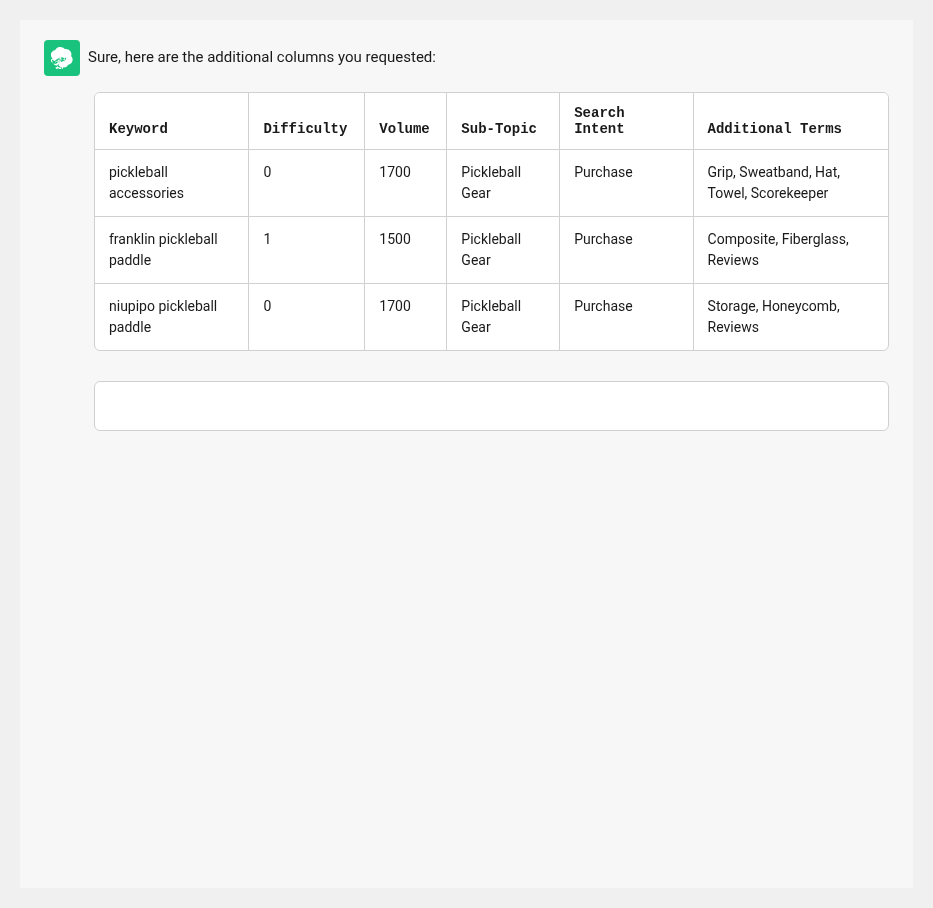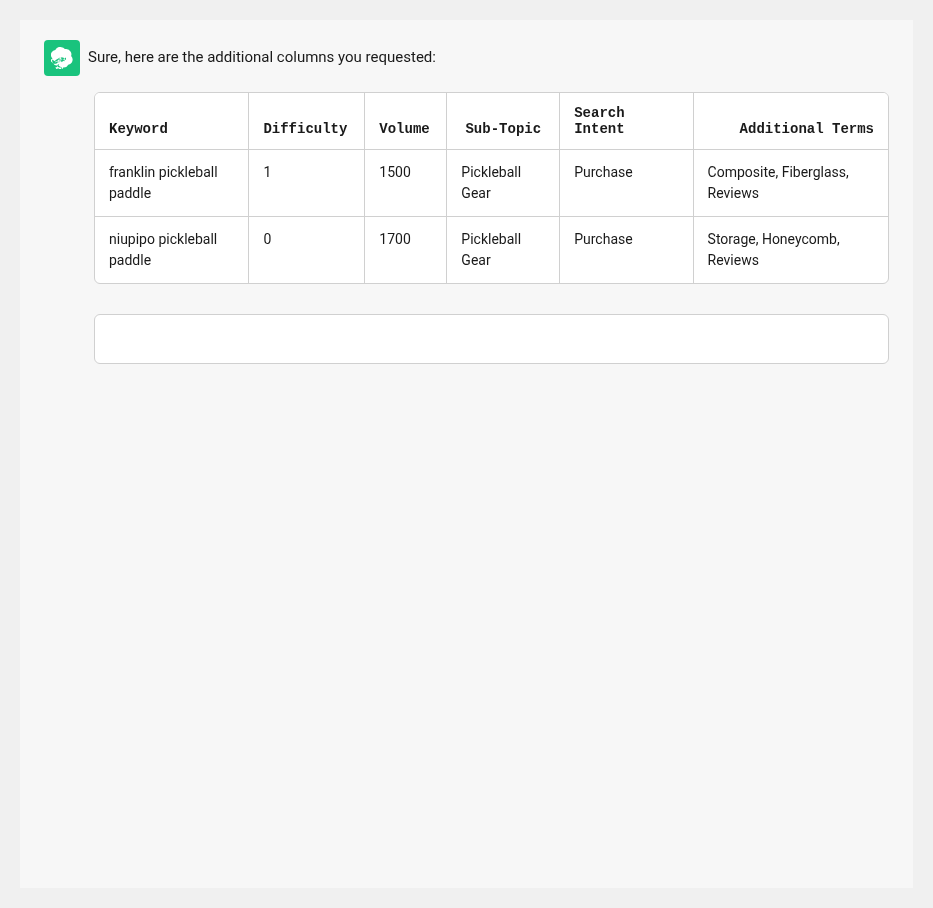--- a/index.html
+++ b/index.html
@@ -83,21 +83,20 @@
       font-weight: 600;
       font-size: 14px;
       border-bottom: 1px solid #d0d0d0;
       border-right: 1px solid #d0d0d0;
       vertical-align: bottom;
       font-family: Liberation Mono, monospace;
     }
 
     th:last-child {
       border-right: none;
-      text-align: right;
     }
 
     td {
       padding: 12px 14px;
       border-bottom: 1px solid #d0d0d0;
       border-right: 1px solid #d0d0d0;
       vertical-align: top;
       line-height: 1.5;
     }
 
@@ -113,21 +112,21 @@
       margin: 10px 24px 10px 74px;
       border: 1px solid #d0d0d0;
       border-radius: 6px;
       background: #fff;
       min-height: 50px;
     }
 
     .col-keyword { width: 150px; }
     .col-difficulty { width: 90px; }
     .col-volume { width: 80px; }
-    .col-subtopic { width: 110px; text-align: center; }
+    .col-subtopic { width: 110px; }
     .col-intent { width: 130px; }
     .col-additional { width: 190px; }
   </style>
 </head>
 <body>
 
 <div class="page-container">
   <div class="message-row">
     <div class="avatar">
       <svg viewBox="0 0 41 41" fill="none" xmlns="http://www.w3.org/2000/svg">
@@ -144,20 +143,28 @@
           <th class="col-keyword">Keyword</th>
           <th class="col-difficulty">Difficulty</th>
           <th class="col-volume">Volume</th>
           <th class="col-subtopic">Sub-Topic</th>
           <th class="col-intent">Search Intent</th>
           <th class="col-additional">Additional Terms</th>
         </tr>
       </thead>
       <tbody id="table-body">
           <tr>
+            <td>pickleball accessories</td>
+            <td>0</td>
+            <td>1700</td>
+            <td>Pickleball Gear</td>
+            <td>Purchase</td>
+            <td>Grip, Sweatband, Hat, Towel, Scorekeeper</td>
+          </tr>
+          <tr>
             <td>franklin pickleball paddle</td>
             <td>1</td>
             <td>1500</td>
             <td>Pickleball Gear</td>
             <td>Purchase</td>
             <td>Composite, Fiberglass, Reviews</td>
           </tr>
           <tr>
             <td>niupipo pickleball paddle</td>
             <td>0</td>

